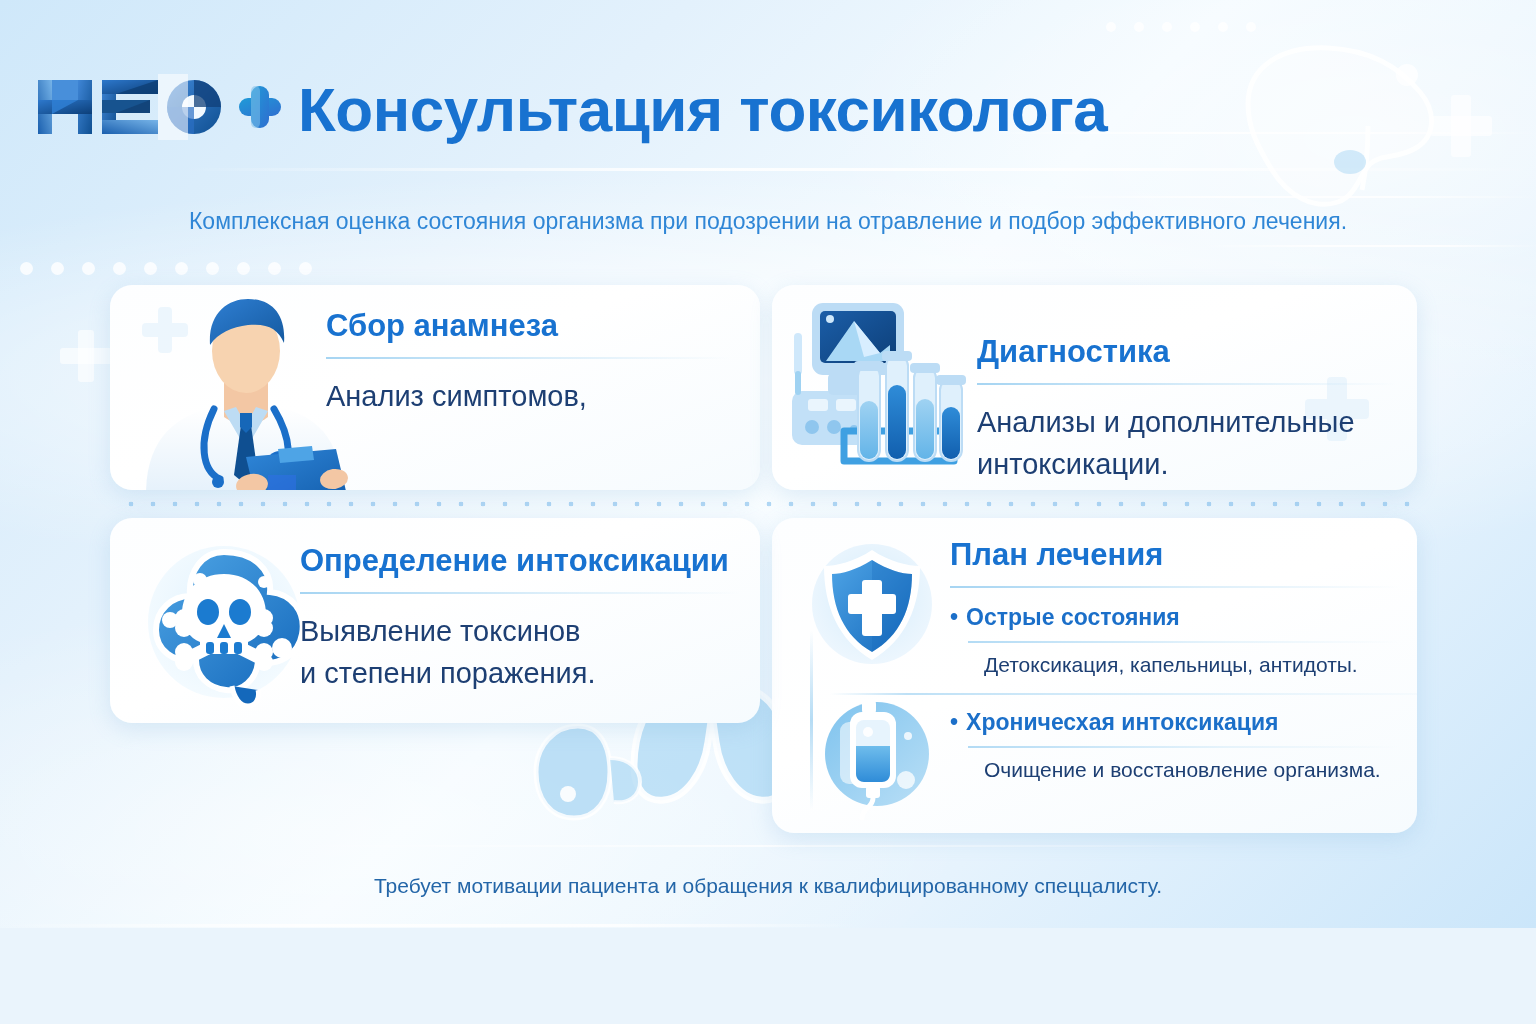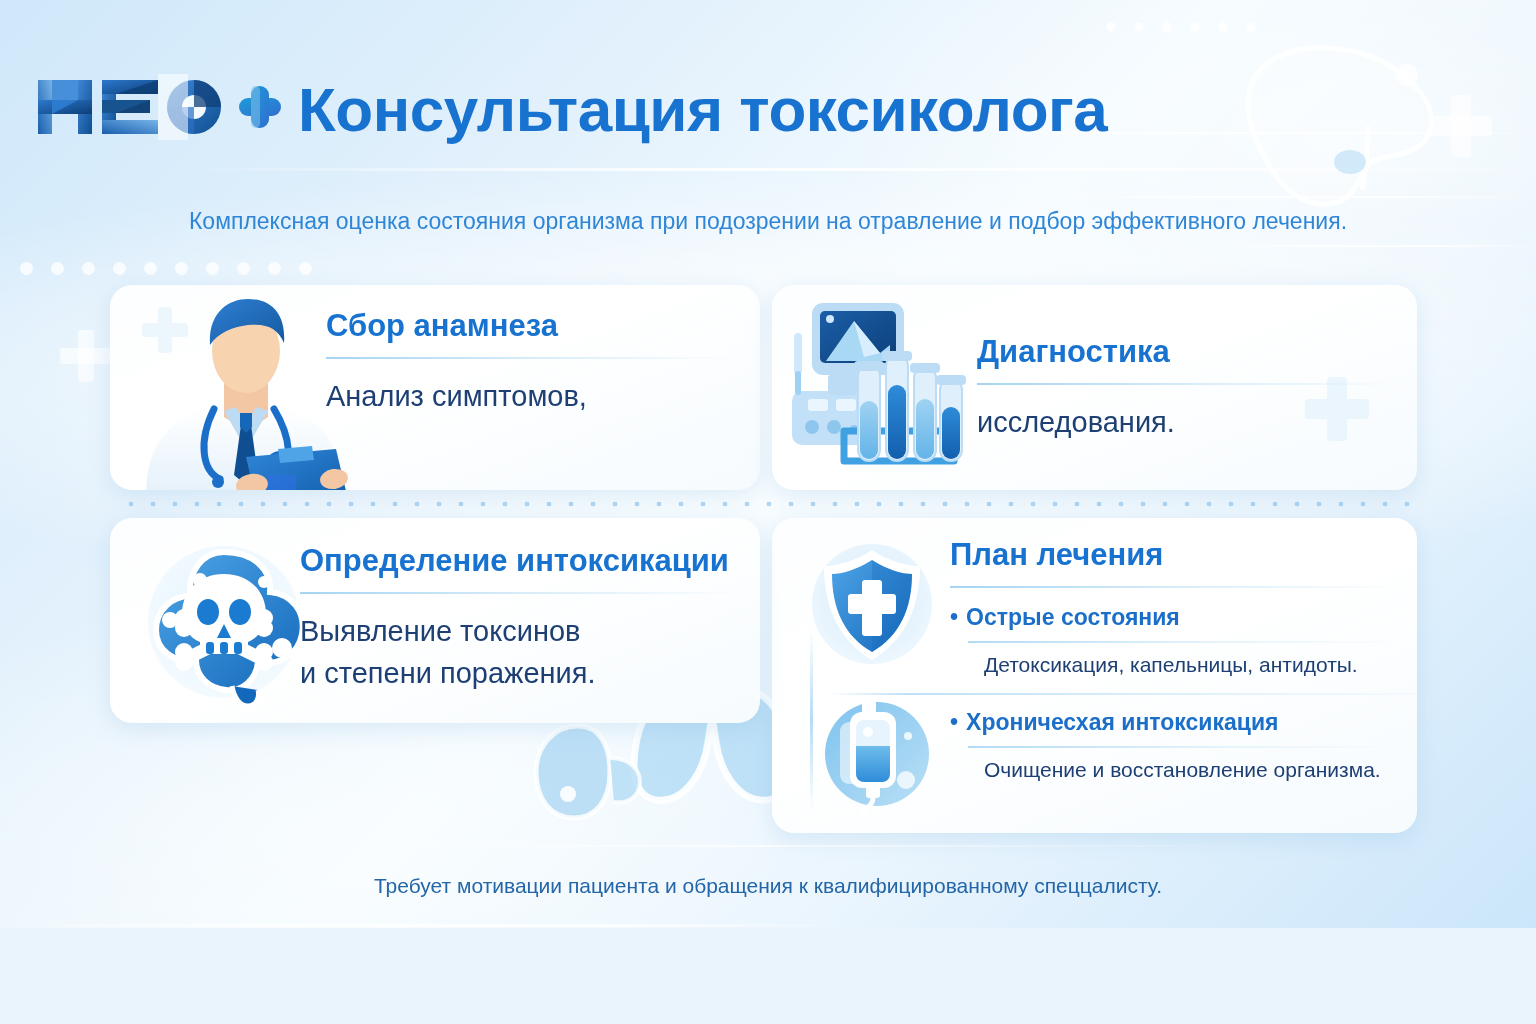--- a/index.html
+++ b/index.html
@@ -420,21 +420,22 @@
           <rect x="154" y="84" width="22" height="82" rx="11" fill="#dff0fc" stroke="#bcdcf5" stroke-width="2"></rect>
           <rect x="156" y="112" width="18" height="52" rx="9" fill="url(#tube2)"></rect>
           <rect x="150" y="80" width="30" height="10" rx="4" fill="#bcdcf5"></rect>
         </svg>
       </div>
 
       <div class="card-body" style="left:205px; top:24px; width:420px;margin-top:26px;">
         <div class="card-title">Диагностика</div>
         <div class="title-rule"></div>
         <div class="card-text">
-          <div>исследования.</div>
+          <div>Анализы и дополнительные</div>
+          <div>интоксикации.</div>
         </div>
       </div>
     </div>
 
     <div class="card card-4">
       <div class="plan-leftbar"></div>
 
       <div class="card-art" style="left:36px; top:22px;">
         <svg width="128" height="132" viewBox="0 0 128 132">
           <defs>

